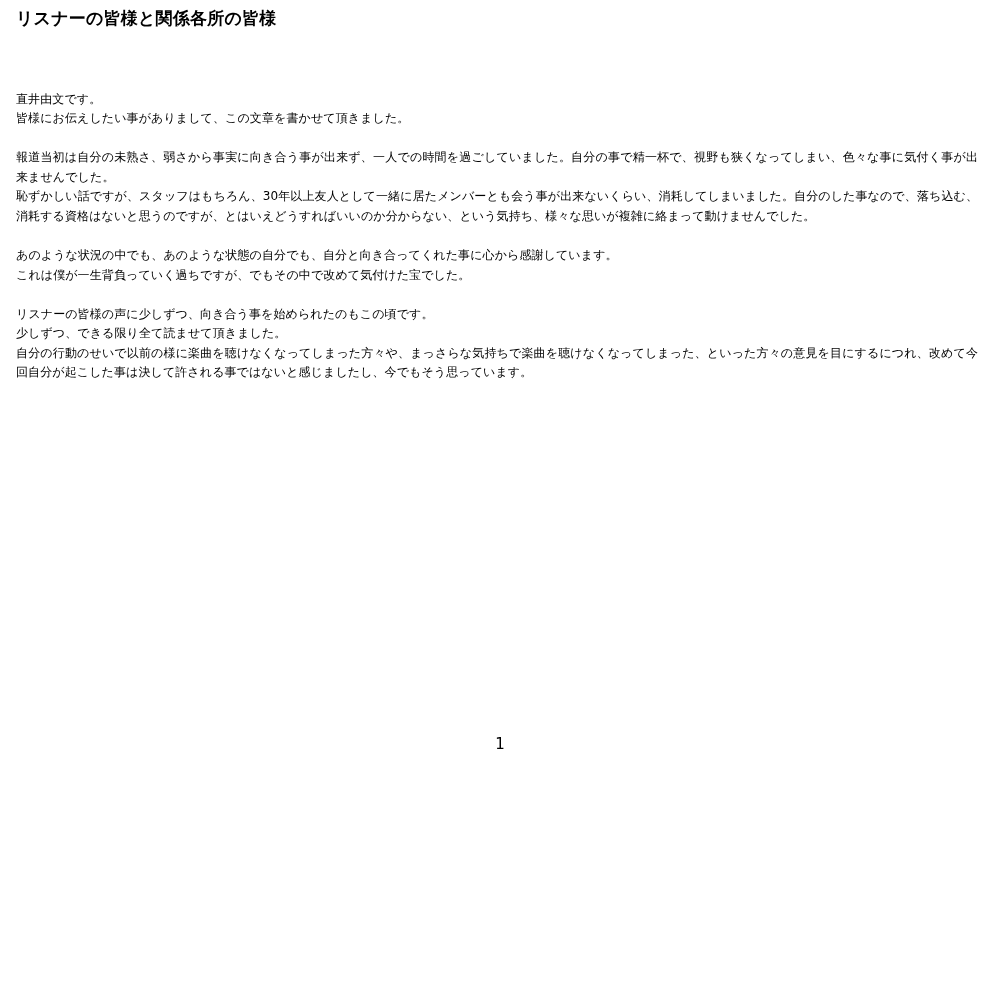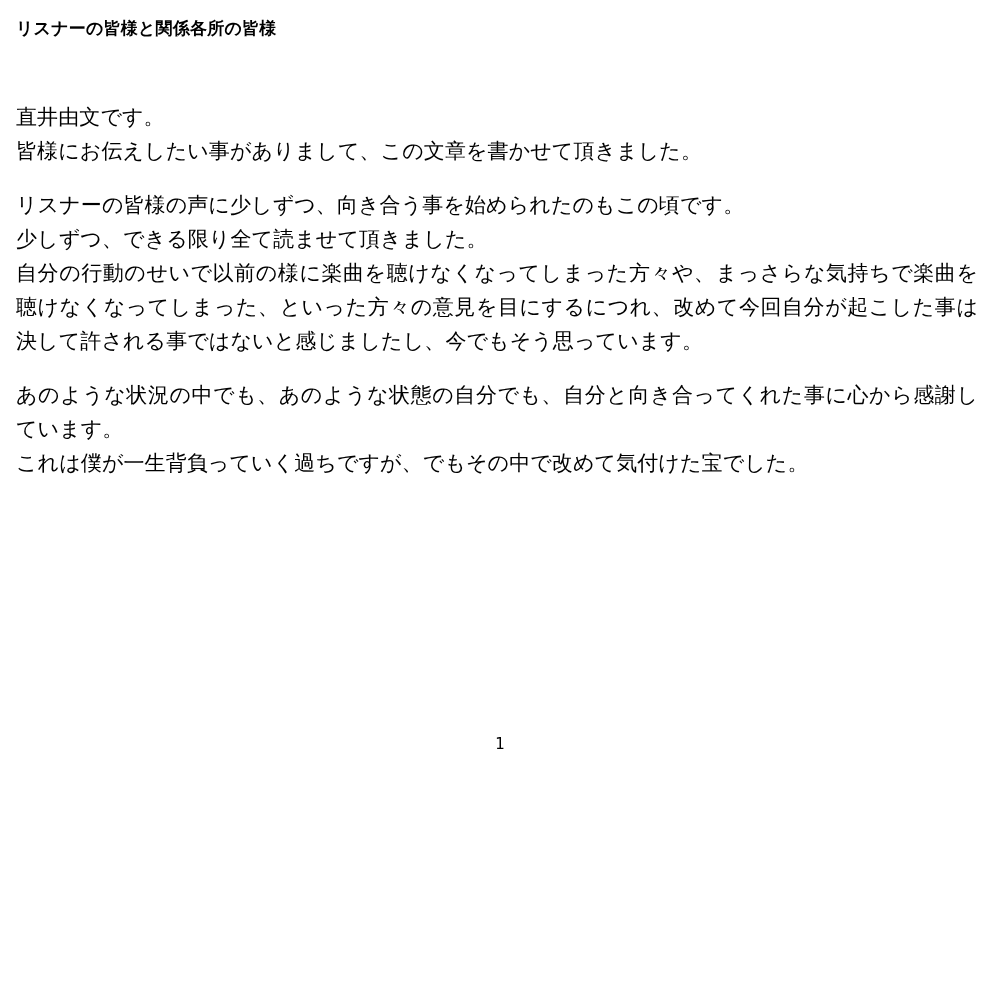--- a/index.html
+++ b/index.html
@@ -12,34 +12,34 @@
     height: 1000px;
     font-family: "DejaVu Sans", "Liberation Sans", sans-serif;
     color: #000000;
     overflow: hidden;
   }
   .page {
     position: relative;
     width: 1000px;
     height: 757px;
     box-sizing: border-box;
-    padding: 16px 22px 0 16px;
+    padding: 6px 22px 0 16px;
   }
   .doc-title {
     font-size: 17px;
     font-weight: bold;
     letter-spacing: 0.2px;
     line-height: 1.5;
     margin: 0 0 0 0;
   }
   .body-block {
     margin-top: 58px;
   }
   .para {
-    font-size: 21px;
+    font-size: 12px;
     line-height: 1.62;
     letter-spacing: 0.1px;
     margin: 0 0 20px 0;
     text-align: justify;
     text-justify: inter-character;
     white-space: pre-line;
     font-weight: 500;
   }
   .para:last-of-type {
     margin-bottom: 0;
@@ -57,22 +57,24 @@
 </head>
 <body>
 
 <div class="page">
 
   <h1 class="doc-title">リスナーの皆様と関係各所の皆様</h1>
 
   <div class="body-block">
     <p class="para">直井由文です。
 皆様にお伝えしたい事がありまして、この文章を書かせて頂きました。</p>
+    <p class="para">報道当初は自分の未熟さ、弱さから事実に向き合う事が出来ず、一人での時間を過ごしていました。自分の事で精一杯で、視野も狭くなってしまい、色々な事に気付く事が出来ませんでした。
+恥ずかしい話ですが、スタッフはもちろん、30年以上友人として一緒に居たメンバーとも会う事が出来ないくらい、消耗してしまいました。自分のした事なので、落ち込む、消耗する資格はないと思うのですが、とはいえどうすればいいのか分からない、という気持ち、様々な思いが複雑に絡まって動けませんでした。</p>
+    <p class="para">あのような状況の中でも、あのような状態の自分でも、自分と向き合ってくれた事に心から感謝しています。
+これは僕が一生背負っていく過ちですが、でもその中で改めて気付けた宝でした。</p>
     <p class="para">リスナーの皆様の声に少しずつ、向き合う事を始められたのもこの頃です。
 少しずつ、できる限り全て読ませて頂きました。
 自分の行動のせいで以前の様に楽曲を聴けなくなってしまった方々や、まっさらな気持ちで楽曲を聴けなくなってしまった、といった方々の意見を目にするにつれ、改めて今回自分が起こした事は決して許される事ではないと感じましたし、今でもそう思っています。</p>
-    <p class="para">あのような状況の中でも、あのような状態の自分でも、自分と向き合ってくれた事に心から感謝しています。
-これは僕が一生背負っていく過ちですが、でもその中で改めて気付けた宝でした。</p>
   </div>
 
   <div class="page-number">1</div>
 
 </div>
 
 </body></html>

